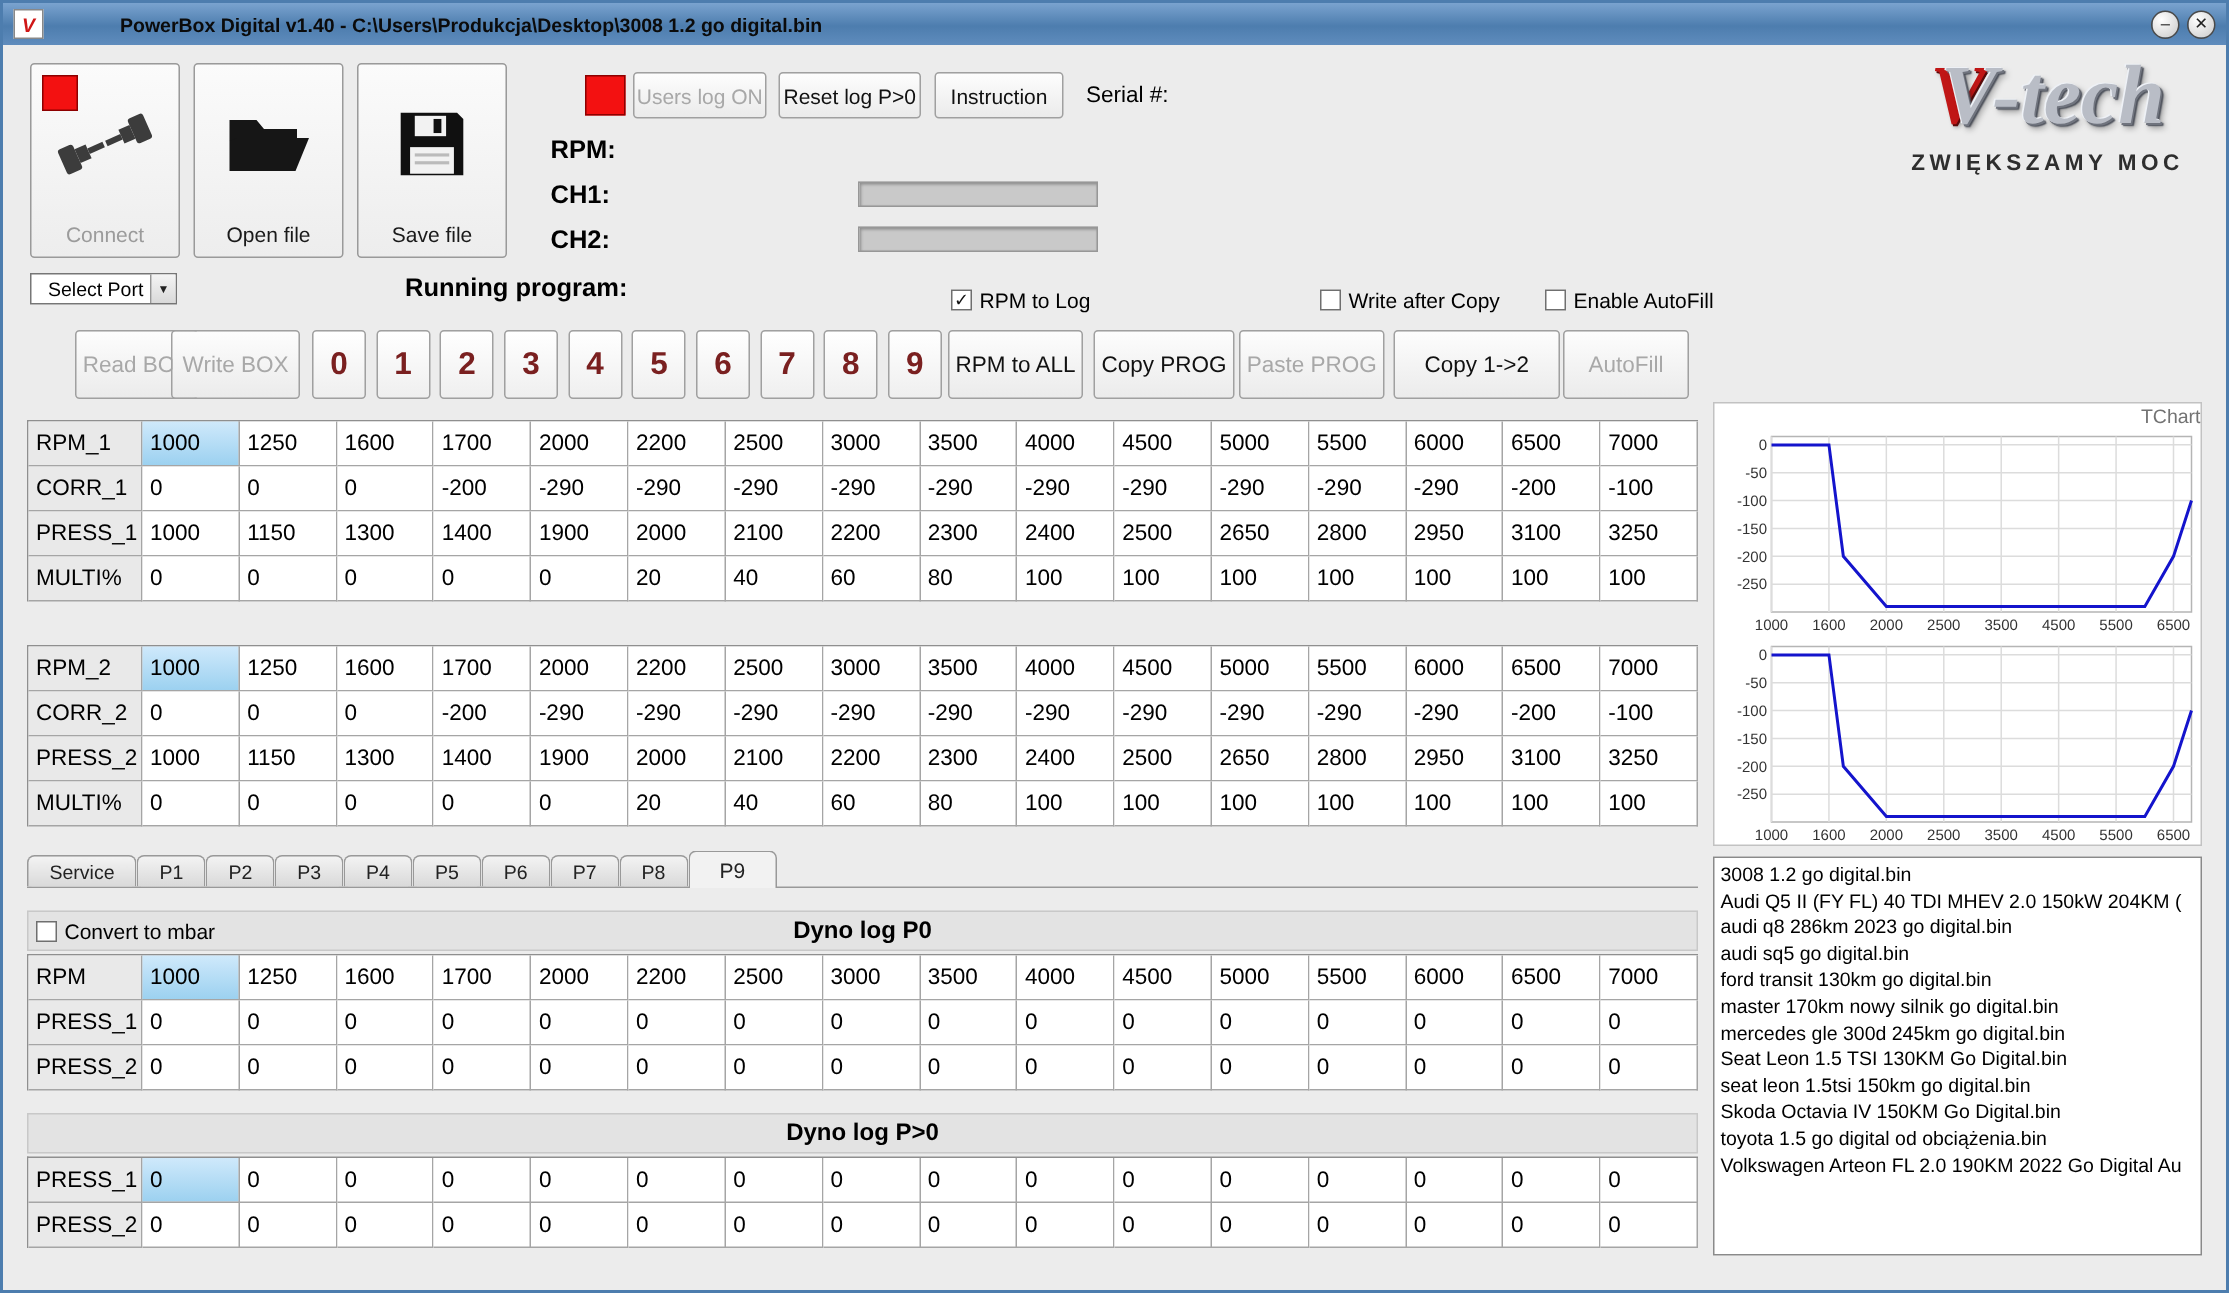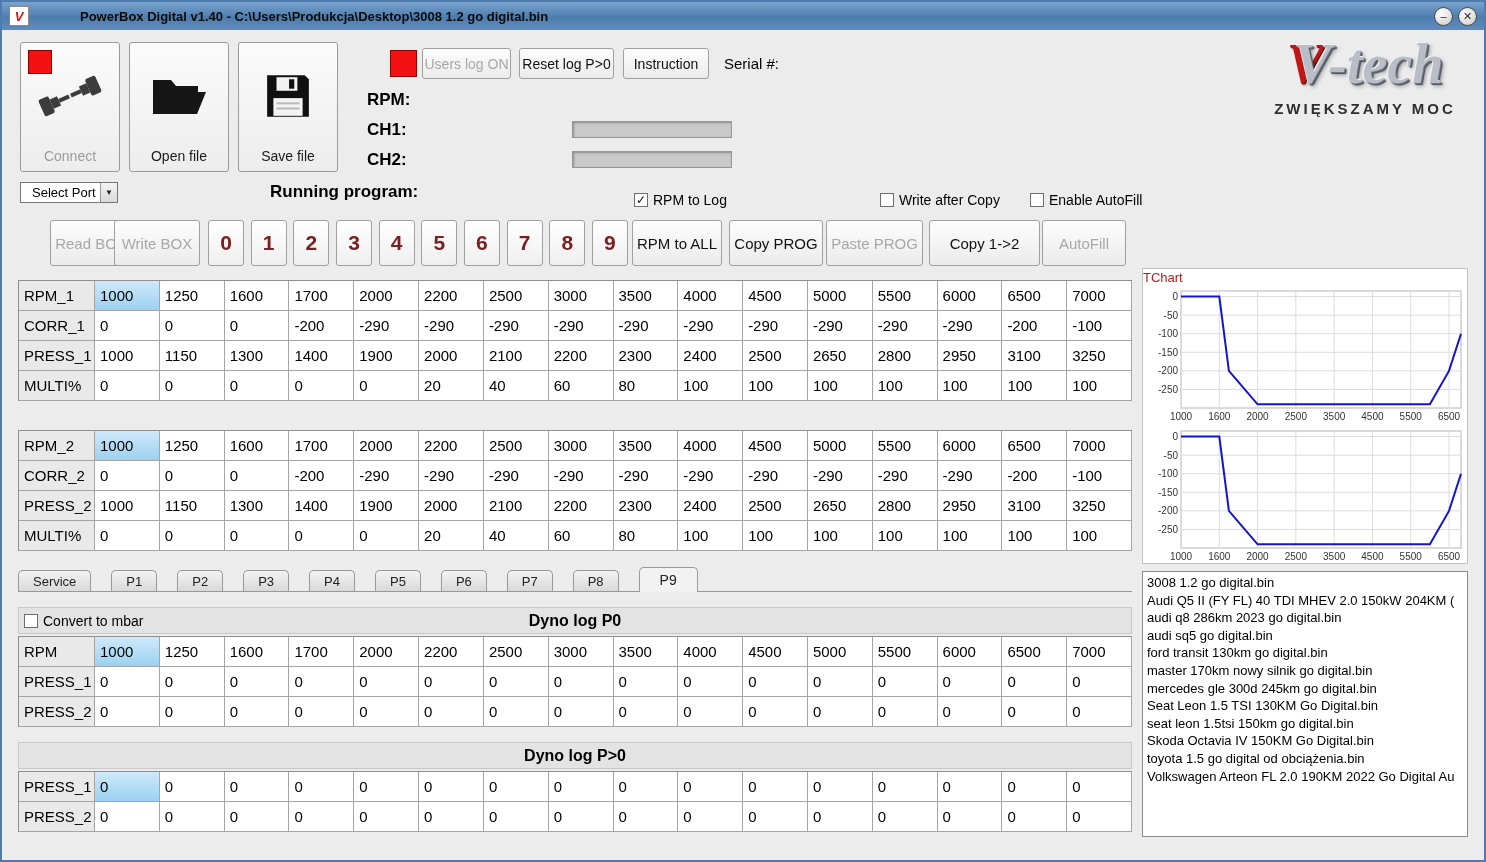--- a/index.html
+++ b/index.html
@@ -65,29 +65,29 @@
 
   
   .grid{position:absolute;left:16px;width:1114px;display:grid;grid-template-columns:76px repeat(16,1fr);border-top:1px solid #8f8f8f;border-left:1px solid #8f8f8f;box-sizing:border-box;}
   .grid .c{height:30px;border-right:1px solid #a5a5a5;border-bottom:1px solid #a5a5a5;display:flex;align-items:center;padding-left:5px;font-size:15px;background:#fff;box-sizing:border-box;overflow:hidden;}
   .grid .c.label{background:#e9e9e9;}
   .grid .c.hl{background:linear-gradient(#cfe9fb,#9cd1f0);}
   #table1{top:278px;} #table2{top:428px;} #table3{top:634px;} #table4{top:769px;}
 
   
   #tabs{position:absolute;left:16px;top:565px;width:1114px;height:25px;display:flex;align-items:flex-end;border-bottom:1px solid #999;box-sizing:border-box;}
-  .tab{height:21px;padding:0 14px;background:linear-gradient(#f3f3f3,#d9d9d9);border:1px solid #999;border-bottom:none;border-radius:5px 5px 0 0;margin-right:20px;font-size:13px;color:#222;display:flex;align-items:center;box-sizing:border-box;cursor:pointer;}
+  .tab{height:21px;padding:0 14px;background:linear-gradient(#f3f3f3,#d9d9d9);border:1px solid #999;border-bottom:none;border-radius:5px 5px 0 0;margin-right:0;font-size:13px;color:#222;display:flex;align-items:center;box-sizing:border-box;cursor:pointer;}
   .tab.active{height:25px;padding:0 20px;background:#f2f2f2;font-size:14px;position:relative;z-index:2;margin-bottom:-1px;}
 
   .dyno-head{position:absolute;left:16px;width:1114px;height:27px;background:#e3e3e3;border:1px solid #c8c8c8;display:flex;align-items:center;justify-content:center;font-weight:bold;font-size:16px;color:#000;box-sizing:border-box;}
   #dh1{top:605px;} #dh2{top:740px;}
 
   
   #chartbox{position:absolute;left:1140px;top:266px;width:326px;height:296px;background:#fff;border:1px solid #c2c2c2;box-sizing:border-box;}
-  .tchart-title{color:#b91c1c;font-size:13px;text-align:left;padding-top:1px;}
+  .tchart-title{color:#737373;font-size:13px;text-align:right;padding-top:1px;}
   .chart{position:absolute;left:2px;width:320px;height:136px;}
   #chart1{top:18px;} #chart2{top:158px;}
 
   
   #files{position:absolute;left:1140px;top:569px;width:326px;height:266px;background:#fff;border:1px solid #8a8a8a;box-sizing:border-box;overflow:hidden;padding:2px 0;}
   .file{font-size:13px;line-height:17.6px;padding:0 4px;white-space:nowrap;color:#000;cursor:pointer;}
 </style>
 </head>
 <body>
 

